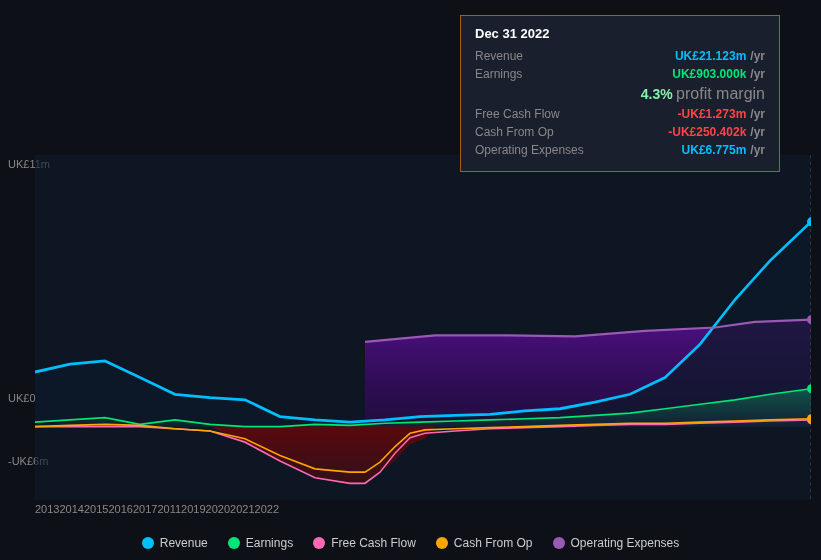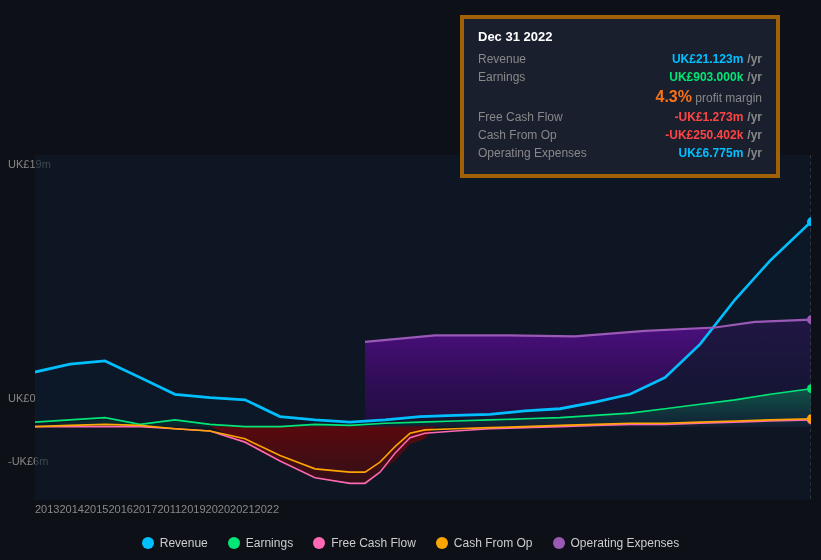--- a/index.html
+++ b/index.html
@@ -19,21 +19,21 @@
       position: relative;
       background: #0d1117;
     }
 
     
     .tooltip {
       position: absolute;
       top: 15px;
       left: 460px;
       background: #1a1f2e;
-      border: 4px solid #a16207;
+      border: 1px solid #a16207;
       padding: 10px 14px;
       min-width: 320px;
       z-index: 10;
     }
     .tooltip-title {
       color: #fff;
       font-size: 13px;
       font-weight: bold;
       margin-bottom: 8px;
     }
@@ -54,28 +54,28 @@
     }
     .tooltip-value.cyan { color: #00bfff; }
     .tooltip-value.green { color: #00e676; }
     .tooltip-value.red { color: #ff4444; }
     .tooltip-sub {
       color: #888;
       font-size: 12px;
       margin-left: 4px;
     }
     .profit-margin {
-      color: #f97316;
-      font-size: 16px;
+      color: #86efac;
+      font-size: 14px;
       margin-left: 4px;
       font-weight: bold;
     }
     .profit-label {
       color: #888;
-      font-size: 12px;
+      font-size: 16px;
     }
 
     
     .y-label {
       position: absolute;
       color: #888;
       font-size: 11px;
       left: 8px;
     }
 
@@ -168,21 +168,21 @@
       </span>
     </div>
     <div class="tooltip-row">
       <span class="tooltip-label">Operating Expenses</span>
       <span class="tooltip-value cyan">
         <span>UK£6.775m</span><span class="tooltip-sub">/yr</span>
       </span>
     </div>
   </div>
 
-  <div class="y-label" style="top: 158px;">UK£19m</div>
+  <div class="y-label" style="top: 158px;">UK£11m</div>
   <div class="y-label" style="top: 392px;">UK£0</div>
   <div class="y-label" style="top: 455px;">-UK£6m</div>
 
   <div class="chart-svg-wrapper">
     <svg class="chart" viewBox="0 0 776 310" preserveAspectRatio="none">
       <defs>
 
         <linearGradient id="purpleGrad" x1="0" y1="0" x2="0" y2="1">
           <stop offset="0%" stop-color="#6a0dad" stop-opacity="0.7"></stop>
           <stop offset="100%" stop-color="#3d006a" stop-opacity="0.4"></stop>

